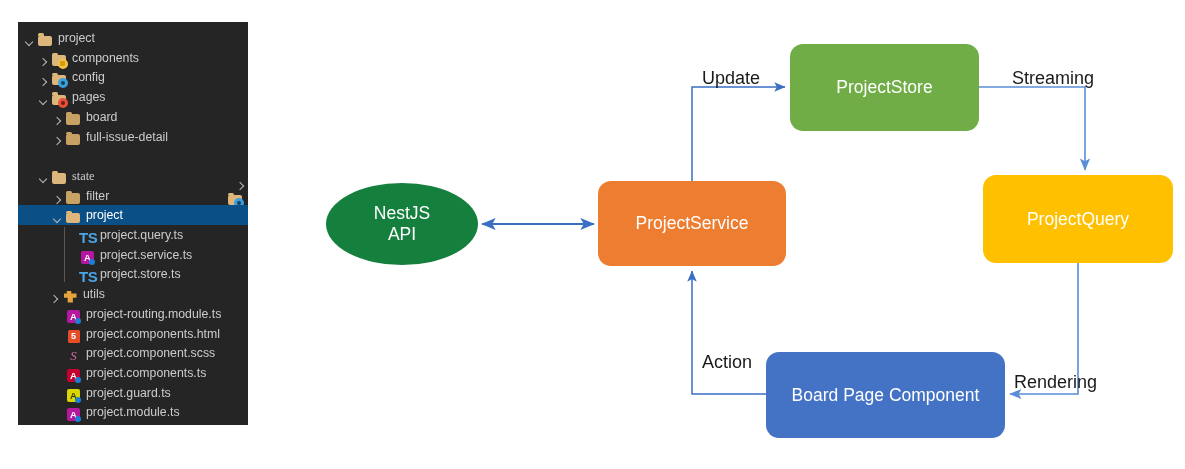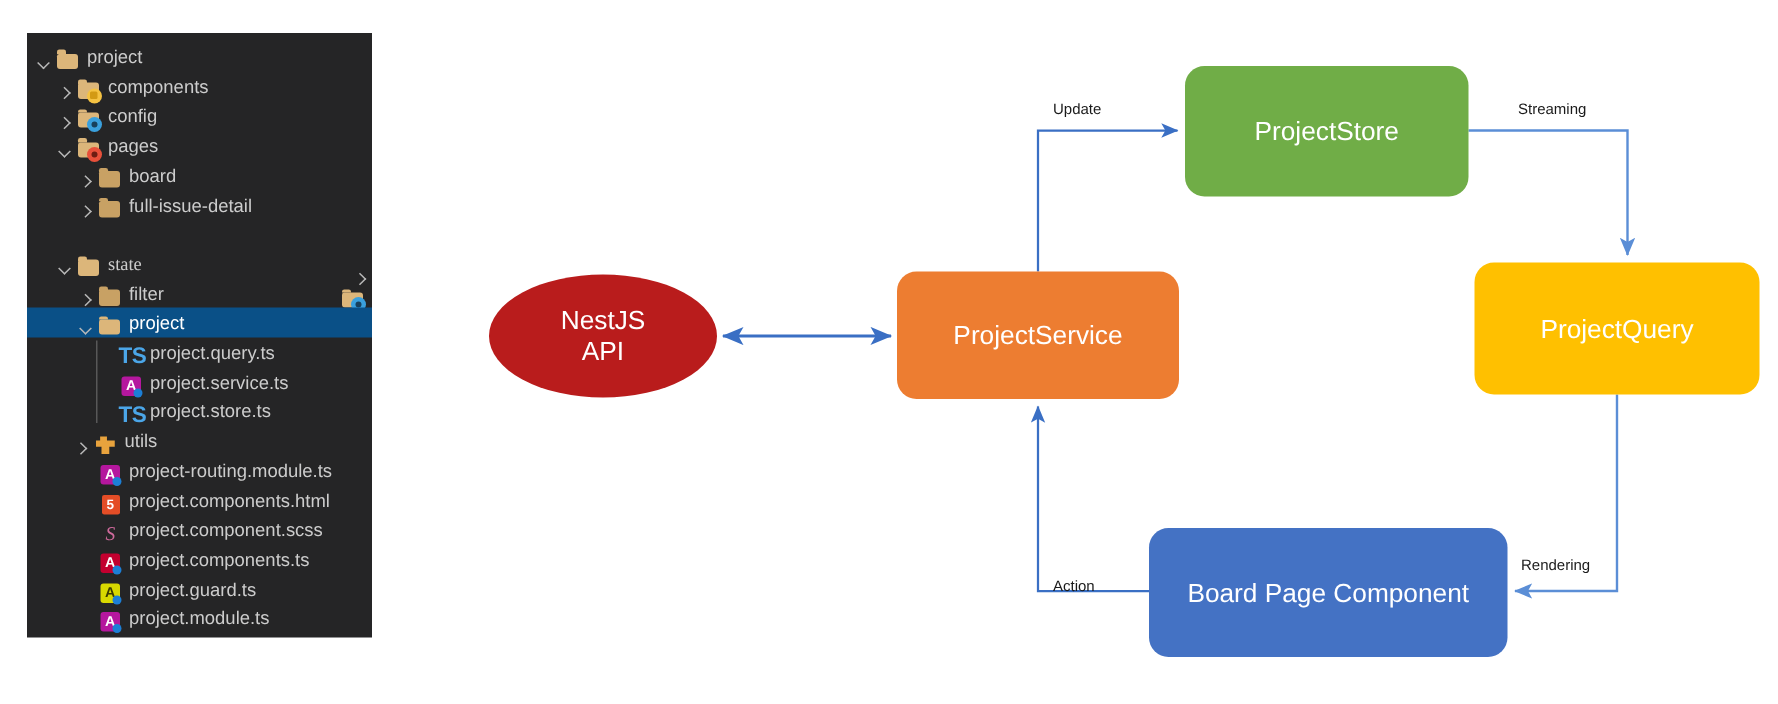--- a/index.html
+++ b/index.html
@@ -69,21 +69,21 @@
       font-style:italic;}
 
   .tguide{position:absolute;background:#585858;width:1px;}
 
   
   #diagram{position:absolute;left:0;top:0;width:1185px;height:469px;}
   .node{position:absolute;display:flex;align-items:center;justify-content:center;
         color:#ffffff;font-size:17.5px;text-align:center;line-height:1.2;}
   .rbox{border-radius:13px;}
   .ellipse{border-radius:50%;}
-  .edgelabel{position:absolute;font-size:10px;color:#1a1a1a;white-space:nowrap;}
+  .edgelabel{position:absolute;font-size:18px;color:#1a1a1a;white-space:nowrap;}
   svg.edges{position:absolute;left:0;top:0;width:1185px;height:469px;overflow:visible;}
 </style>
 </head>
 <body>
 
 <div id="explorer" style="background: rgb(37, 37, 38);">
     <div class="tguide" style="left: 46px; top: 205px; height: 55.1px;"></div>
     <div class="row" style="top: 6px;">
       <div style="flex: 0 0 6px;"></div>
       <div class="chev open"></div>
@@ -269,21 +269,21 @@
 
     <path d="M692,181 L692,87 L785,87" fill="none" stroke="#3a6fc4" stroke-width="1.5" marker-end="url(#ah)"></path>
 
     <path d="M979,87 L1085,87 L1085,170" fill="none" stroke="#5b8ed6" stroke-width="1.6" marker-end="url(#ahs)"></path>
 
     <path d="M1078,263 L1078,394 L1010,394" fill="none" stroke="#5b8ed6" stroke-width="1.6" marker-end="url(#ahs)"></path>
 
     <path d="M766,394 L692,394 L692,271" fill="none" stroke="#3a6fc4" stroke-width="1.5" marker-end="url(#ah)"></path>
   </svg>
 
-  <div class="node ellipse" style="left: 326px; top: 183px; width: 152px; height: 82px; background: #b91c1c;">
+  <div class="node ellipse" style="left: 326px; top: 183px; width: 152px; height: 82px; background: #15803d;">
     <div>
       <div>NestJS</div>
       <div>API</div>
     </div>
   </div>
 
   <div class="node rbox" style="left: 598px; top: 181px; width: 188px; height: 85px; background: rgb(237, 125, 49);">
     <span>ProjectService</span>
   </div>
 
@@ -295,14 +295,14 @@
     <span>ProjectQuery</span>
   </div>
 
   <div class="node rbox" style="left: 766px; top: 352px; width: 239px; height: 86px; background: rgb(68, 114, 196);">
     <span>Board Page Component</span>
   </div>
 
   <div class="edgelabel" style="left:702px;top:68px;">Update</div>
   <div class="edgelabel" style="left:1012px;top:68px;">Streaming</div>
   <div class="edgelabel" style="left:1014px;top:372px;">Rendering</div>
-  <div class="edgelabel" style="left:702px;top:386px;">Action</div>
+  <div class="edgelabel" style="left:702px;top:352px;">Action</div>
 </div>
 
 </body></html>

